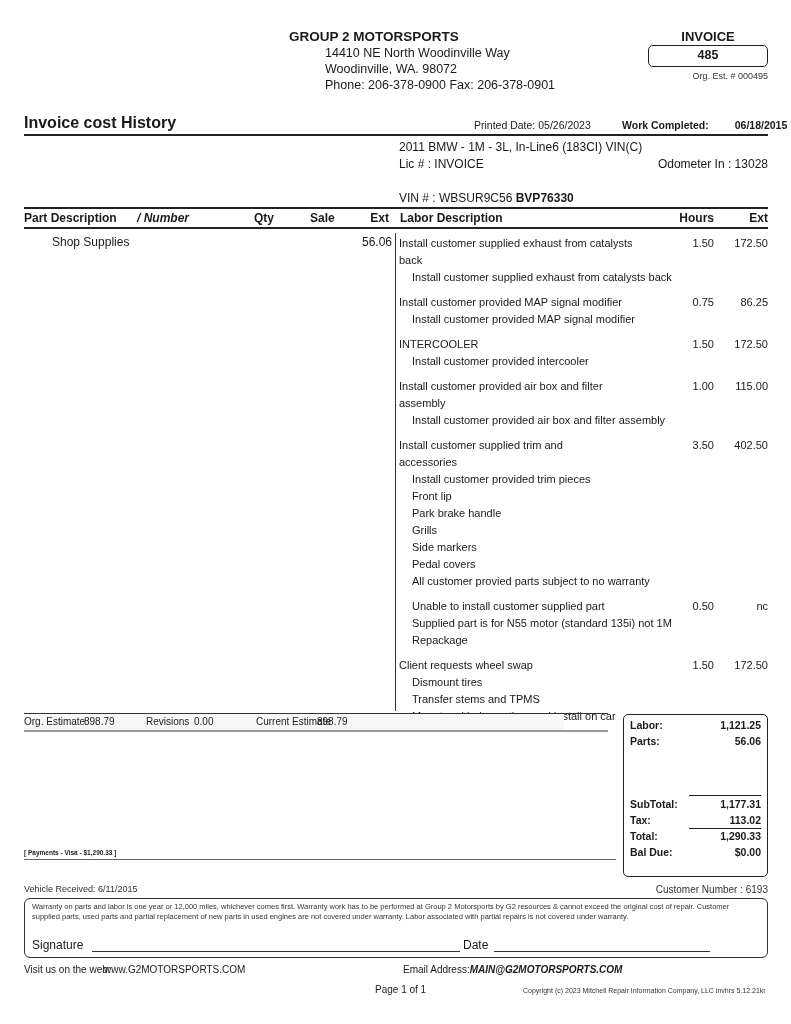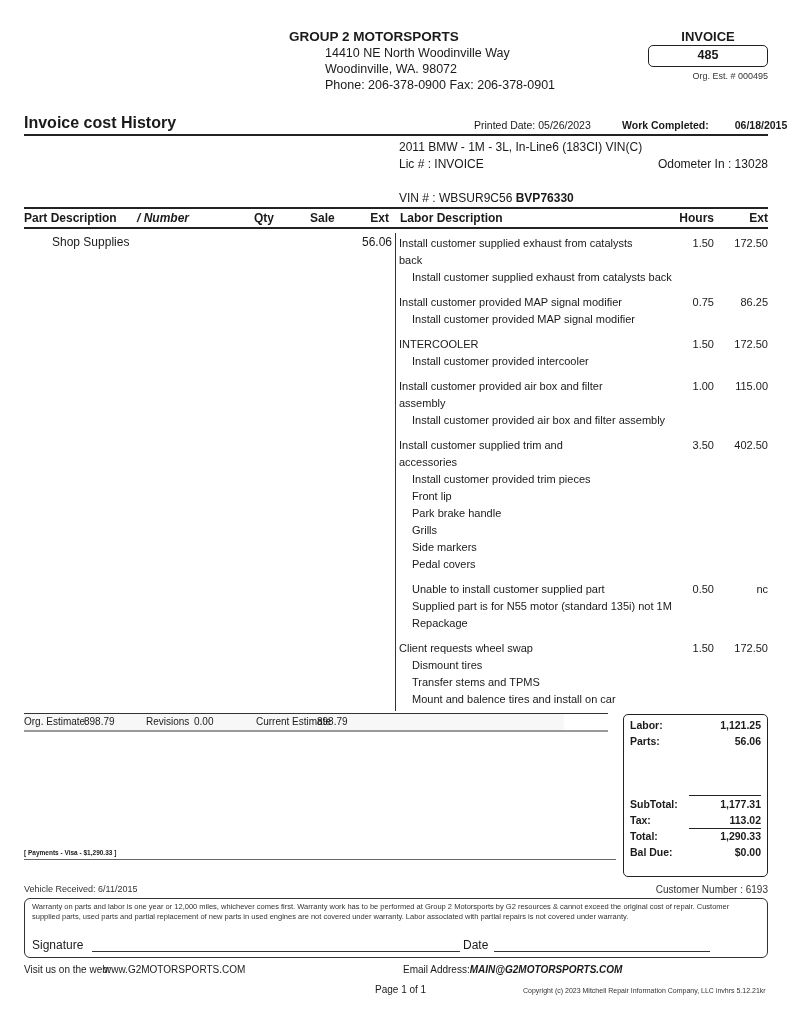--- a/index.html
+++ b/index.html
@@ -169,20 +169,21 @@
     <div class="labor-ext">115.00</div>
   </div>
   <div class="labor-item">
     <div class="labor-main" style="width:175px">Install customer supplied trim and accessories</div>
     <div class="labor-sub">Install customer provided trim pieces</div>
     <div class="labor-sub">Front lip</div>
     <div class="labor-sub">Park brake handle</div>
     <div class="labor-sub">Grills</div>
     <div class="labor-sub">Side markers</div>
     <div class="labor-sub">Pedal covers</div>
+    <div class="labor-sub">All customer provied parts subject to no warranty</div>
     <div class="labor-hours">3.50</div>
     <div class="labor-ext">402.50</div>
   </div>
   <div class="labor-item">
     <div class="labor-sub">Unable to install customer supplied part</div>
     <div class="labor-sub">Supplied part is for N55 motor (standard 135i) not 1M</div>
     <div class="labor-sub">Repackage</div>
     <div class="labor-hours">0.50</div>
     <div class="labor-ext">nc</div>
   </div>

